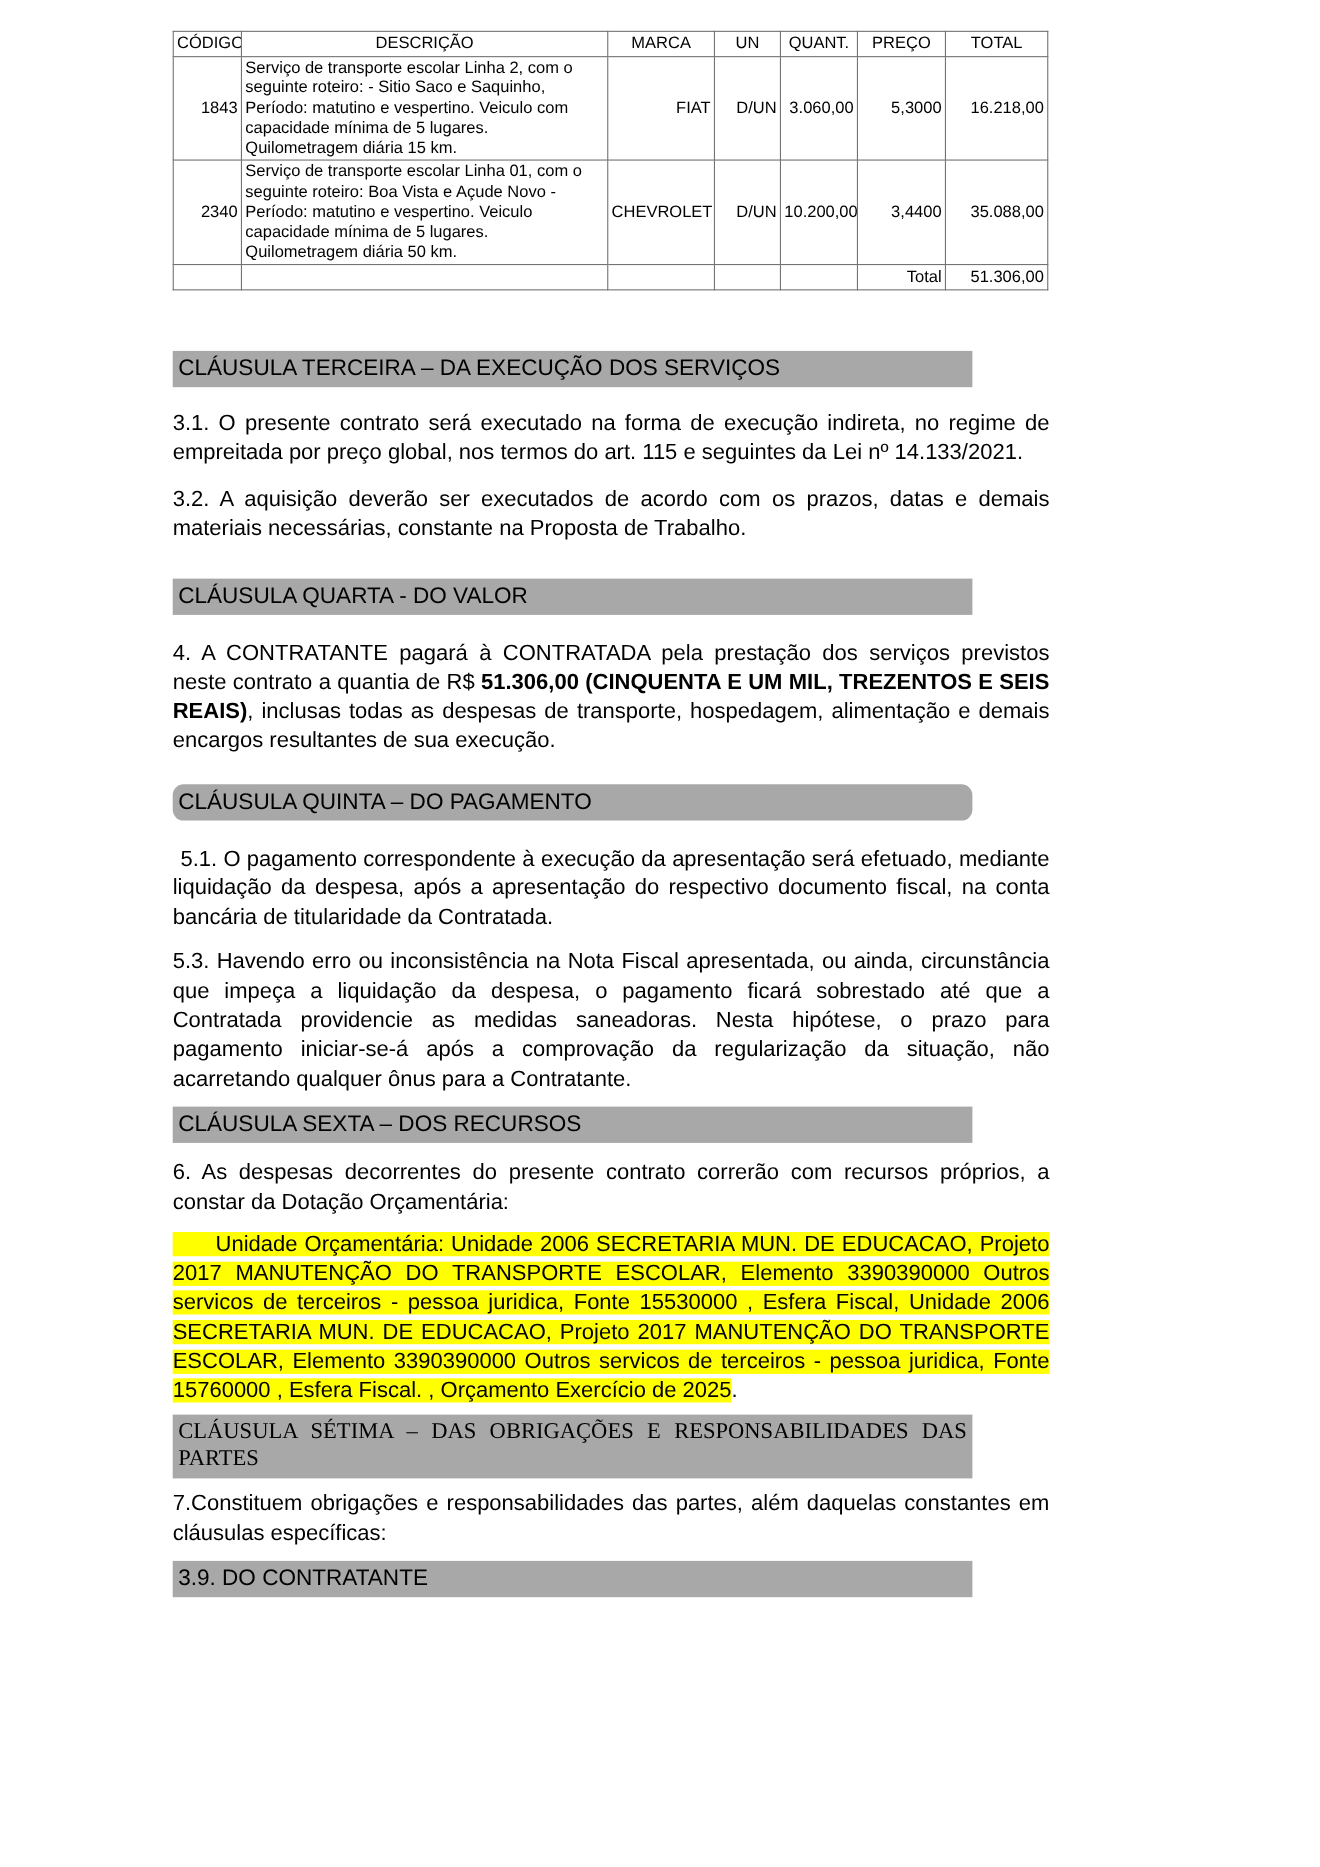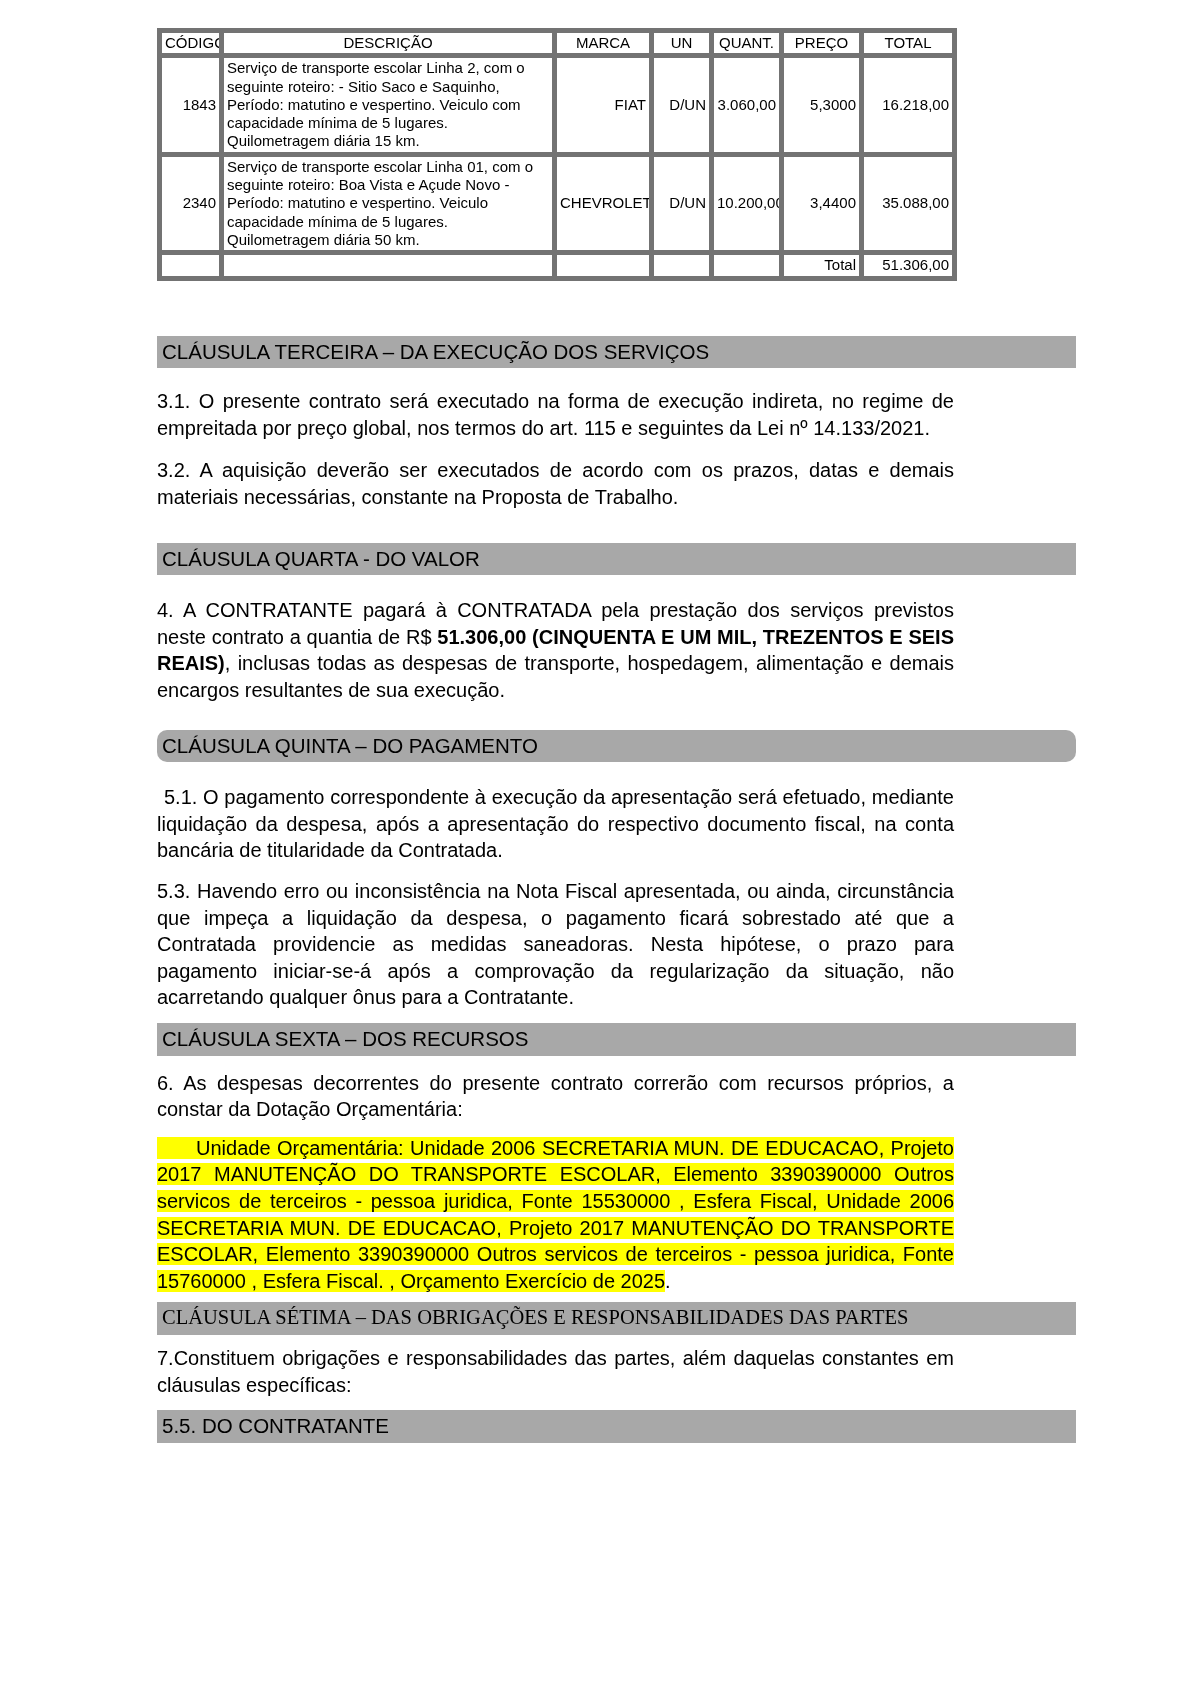--- a/index.html
+++ b/index.html
@@ -25,40 +25,40 @@
 
   
   table.items {
     border-collapse: collapse;
     table-layout: fixed;
     width: 795px;
     font-size: 15px;
     line-height: 1.22;
   }
   table.items td, table.items th {
-    border: 5px solid #737373;
+    border: 1px solid #737373;
     font-weight: normal;
     vertical-align: middle;
     padding: 1px 3px;
     overflow: hidden;
   }
   table.items th { text-align: center; height: 23px; }
   td.c-center { text-align: right; }
   td.c-right  { text-align: right; }
   td.c-desc   { text-align: left; padding: 2px 4px; }
   tr.t-footer td { height: 23px; }
 
   
   .bar {
     background: var(--bar, #a8a8a8);
     color: #000;
     font-size: 20.5px;
     line-height: 1.25;
     padding: 3px 5px 4px 5px;
-    width: 919px;
+    width: 727px;
   }
   .bar.justify { text-align: justify; }
 
   
   .para {
     font-size: 20px;
     line-height: 1.33;
     text-align: justify;
     width: 797px;
   }
@@ -148,16 +148,16 @@
     <p class="para mt-22 indent-sm">5.1. O pagamento correspondente à execução da apresentação será efetuado, mediante liquidação da despesa, após a apresentação do respectivo documento fiscal, na conta bancária de titularidade da Contratada.</p>
     <p class="para mt-14">5.3. Havendo erro ou inconsistência na Nota Fiscal apresentada, ou ainda, circunstância que impeça a liquidação da despesa, o pagamento ficará sobrestado até que a Contratada providencie as medidas saneadoras. Nesta hipótese, o prazo para pagamento iniciar-se-á após a comprovação da regularização da situação, não acarretando qualquer ônus para a Contratante.</p>
 
     <div class="bar mt-12">CLÁUSULA SEXTA – DOS RECURSOS</div>
     <p class="para mt-14">6. As despesas decorrentes do presente contrato correrão com recursos próprios, a constar da Dotação Orçamentária:</p>
     <p class="para mt-12"><span class="hl">Unidade Orçamentária: Unidade 2006 SECRETARIA MUN. DE EDUCACAO, Projeto 2017 MANUTENÇÃO DO TRANSPORTE ESCOLAR, Elemento 3390390000 Outros servicos de terceiros - pessoa juridica, Fonte 15530000 , Esfera Fiscal, Unidade 2006 SECRETARIA MUN. DE EDUCACAO, Projeto 2017 MANUTENÇÃO DO TRANSPORTE ESCOLAR, Elemento 3390390000 Outros servicos de terceiros - pessoa juridica, Fonte 15760000 , Esfera Fiscal. ,  Orçamento Exercício de 2025</span><span>.</span></p>
 
     <div class="bar justify mt-8">CLÁUSULA SÉTIMA – DAS OBRIGAÇÕES E RESPONSABILIDADES DAS PARTES</div>
     <p class="para mt-10">7.Constituem obrigações e responsabilidades das partes, além daquelas constantes em cláusulas específicas:</p>
 
-    <div class="bar mt-12">5.5. DO CONTRATANTE</div>
+    <div class="bar mt-12">3.9. DO CONTRATANTE</div>
 
   </div>
 </div>
 
 </body></html>

